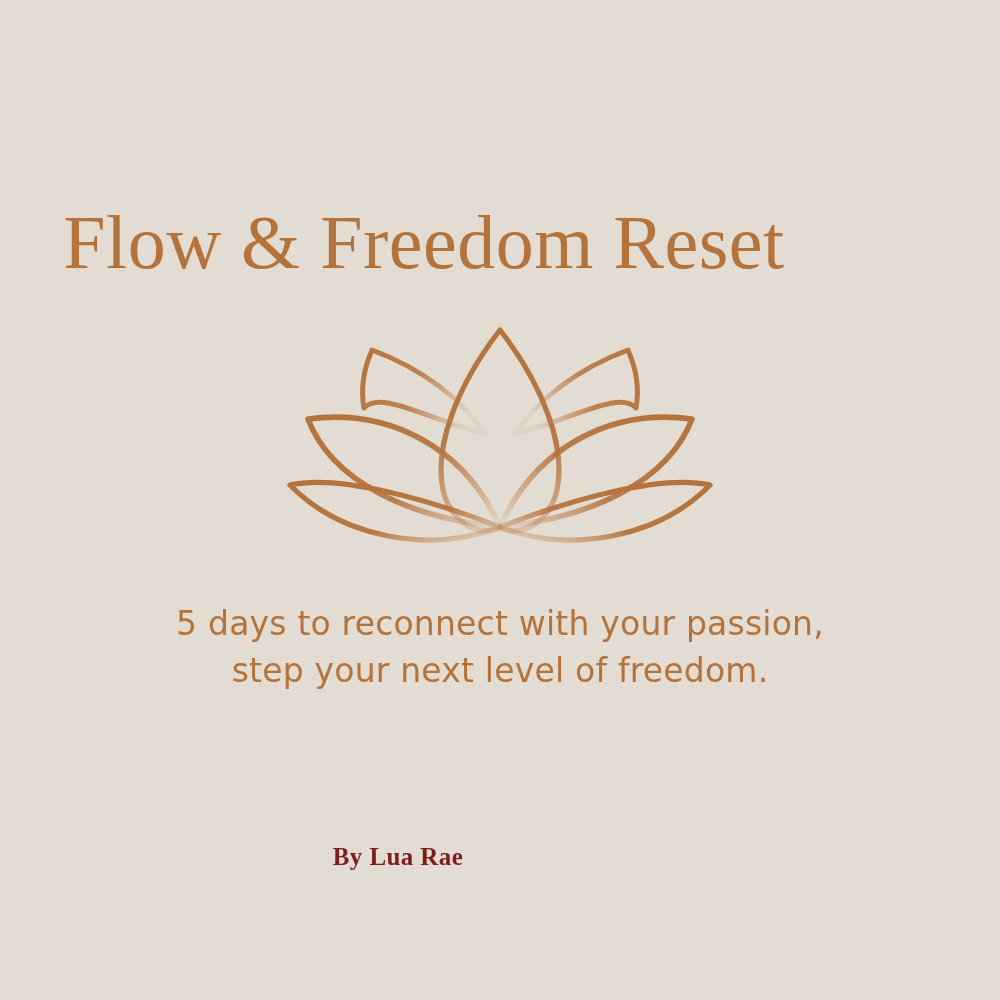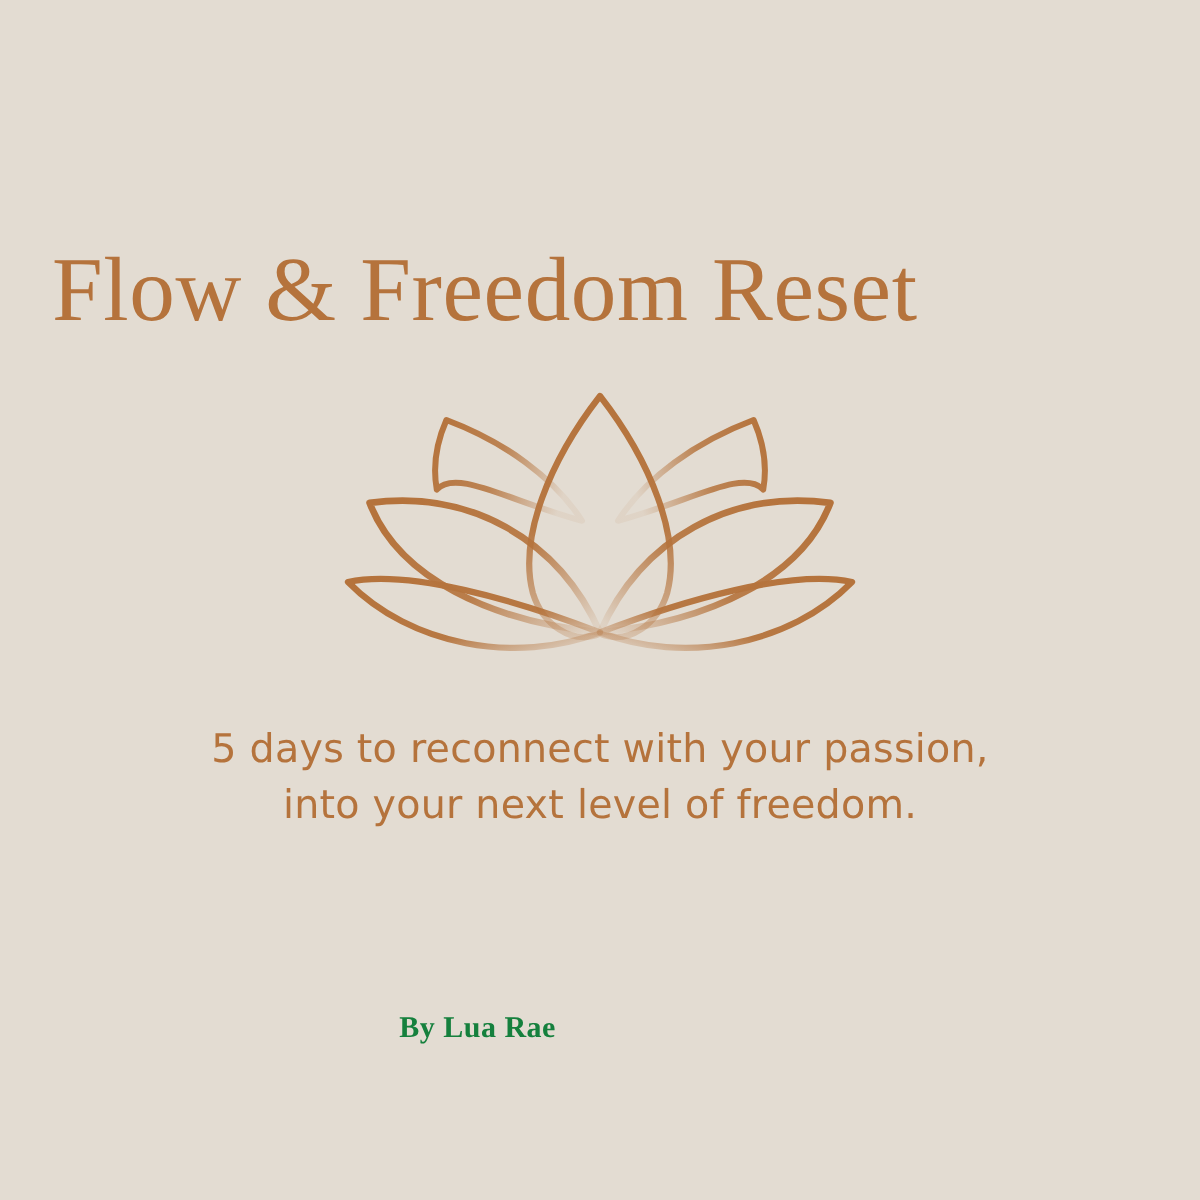--- a/index.html
+++ b/index.html
@@ -27,20 +27,21 @@
     top: 196px;
     left: 0;
     width: 808px;
     text-align: center;
     font-family: "Liberation Serif", "DejaVu Serif", serif;
     font-size: 76px;
     line-height: 92px;
     letter-spacing: 0.5px;
     color: #b5733c;
     white-space: nowrap;
+    padding-left: 20px;
   }
   .logo-wrap {
     position: absolute;
     top: 322px;
     left: 280px;
     width: 440px;
     height: 240px;
   }
   .logo-wrap svg {
     display: block;
@@ -69,21 +70,21 @@
     position: absolute;
     top: 840px;
     left: 0;
     width: 796px;
     text-align: center;
     font-family: "Liberation Serif", "DejaVu Serif", serif;
     font-weight: 700;
     font-size: 25px;
     line-height: 34px;
     letter-spacing: 0.4px;
-    color: #15803d;
+    color: #7f1d1d;
     white-space: nowrap;
   }
 </style>
 </head>
 <body>
 
 <div id="poster">
 
   <div class="title">Flow &amp; Freedom Reset</div>
 
@@ -142,18 +143,18 @@
 
         <path d="M348 28 C 300 46, 258 76, 235 112 C 295 96, 340 68, 356 86 C 360 64, 355 44, 348 28 Z" stroke="url(#fadeSideR)" stroke-width="5"></path>
 
         <path d="M220 8 C 262 62, 288 126, 276 172 C 268 198, 244 216, 220 206 C 196 216, 172 198, 164 172 C 152 126, 178 62, 220 8 Z" stroke="url(#fadeCenter)" stroke-width="5.2"></path>
       </g>
     </svg>
   </div>
 
   <div class="subtitle">
     <span class="line">5 days to reconnect with your passion,</span>
-    <span class="line">into your next level of freedom.</span>
+    <span class="line">step your next level of freedom.</span>
   </div>
 
   <div class="byline">By Lua Rae</div>
 
 </div>
 
 </body></html>

